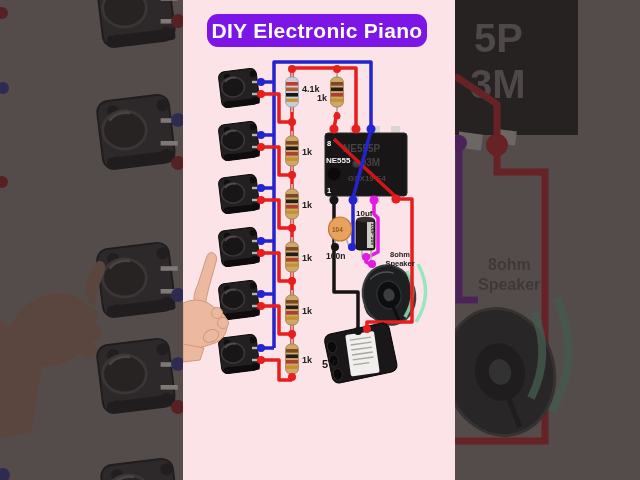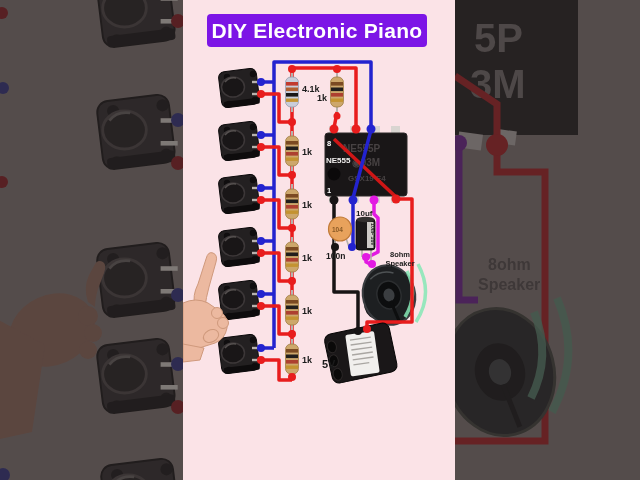--- a/index.html
+++ b/index.html
@@ -1,20 +1,20 @@
 <!DOCTYPE html>
 <html><head>
 <meta charset="utf-8">
 <style>
   html,body{margin:0;padding:0;background:#585051;}
   #stage{position:relative;width:640px;height:480px;overflow:hidden;font-family:"Liberation Sans",sans-serif;}
   #scene{position:absolute;left:0;top:0;}
   svg text{font-family:"Liberation Sans",sans-serif;}
   .badge{position:absolute;left:207px;top:14px;width:220px;height:33px;background:#7c15e6;
-         border-radius:4px;display:flex;align-items:center;justify-content:center;z-index:5;}
+         border-radius:11px;display:flex;align-items:center;justify-content:center;z-index:5;}
   .badge span{color:#ffffff;font-weight:bold;font-size:21px;letter-spacing:.3px;}
 </style>
 </head>
 <body>
 
 <div id="stage">
 
 <svg id="scene" width="640" height="480" viewBox="0 0 640 480">
   <defs>
     <clipPath id="clipL">

